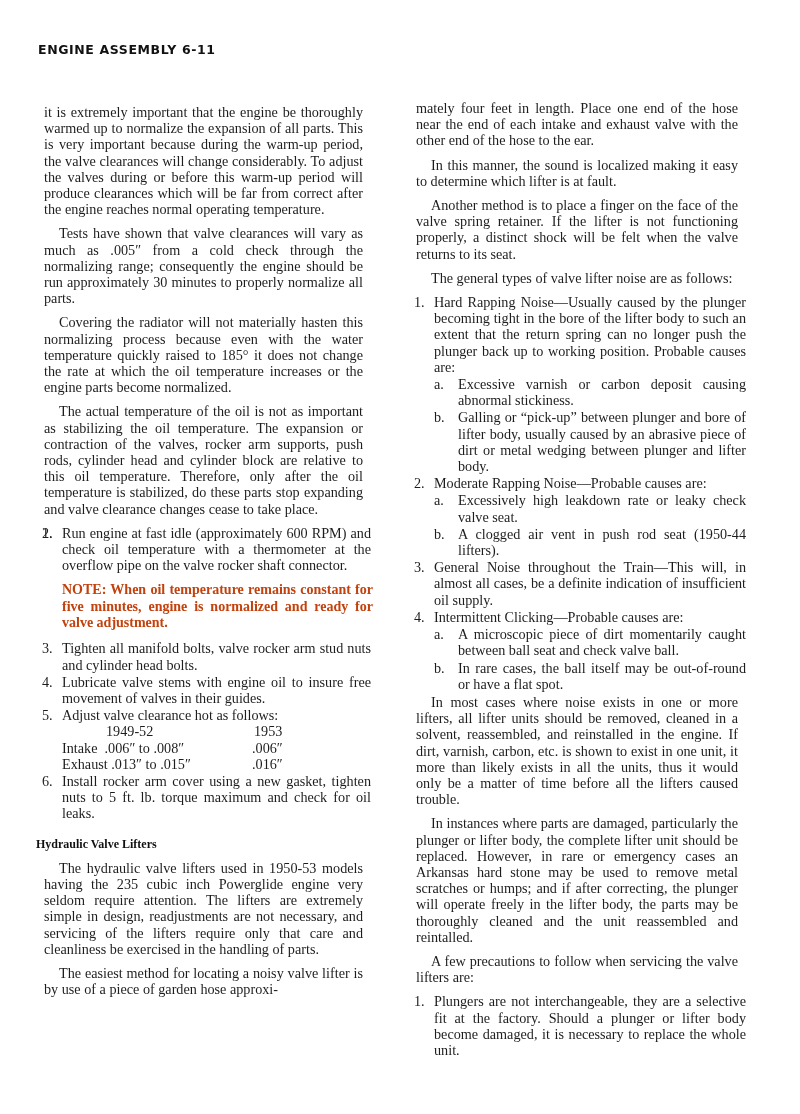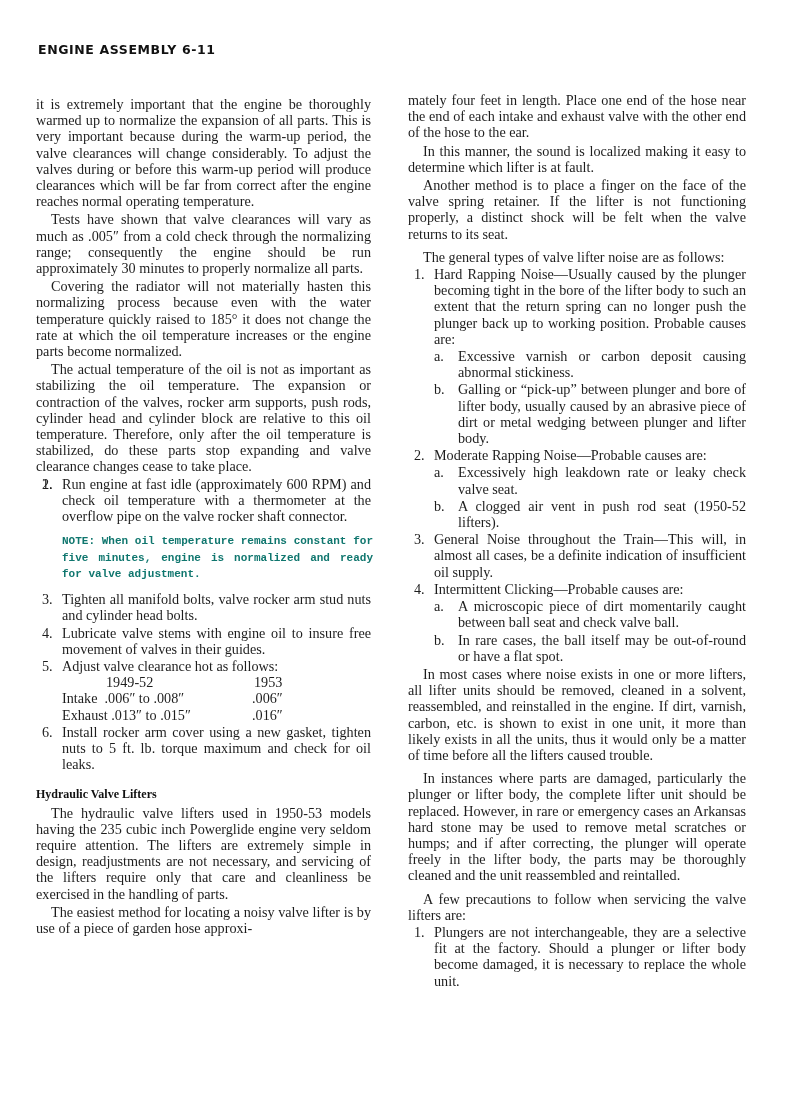--- a/index.html
+++ b/index.html
@@ -13,32 +13,32 @@
     font-family: "DejaVu Sans", "Liberation Sans", sans-serif;
     font-weight: bold; font-size: 12.5px; letter-spacing: 0.6px; color: #111;
   }
   .col {
     position: absolute; top: 96px;
     font-size: 14.2px; line-height: 16.2px;
     text-align: justify;
   }
   .col.left { left: 36px; width: 335px; }
   .col.right { left: 408px; width: 338px; top: 92px; }
-  p { margin: 0; }
+  p { margin: 8px; }
   p.indent { text-indent: 15px; }
   .gap { margin-top: 2px; }
   .gap2 { margin-top: 7px; }
   .item { position: relative; padding-left: 26px; margin-top: 1px; }
   .item .num { position: absolute; left: 6px; top: 0; }
   .sub { position: relative; padding-left: 24px; margin-top: 1px; }
   .sub .let { position: absolute; left: 0; top: 0; }
   .note {
-    font-family: Liberation Mono, monospace;
-    font-weight: bold; font-size: 11px; line-height: 16.3px;
-    margin: 9px 0 9px 26px; width: 311px; text-align: justify; color: #0f766e;
+    font-family: Liberation Serif, serif;
+    font-weight: bold; font-size: 14px; line-height: 16.3px;
+    margin: 9px 0 9px 26px; width: 311px; text-align: justify; color: #c2410c;
   }
   .table { margin-left: 0; }
   .table .row { display: flex; }
   .table .c1 { width: 190px; }
   .table .c2 { width: 80px; }
   .table .hdr .c1 { padding-left: 44px; width: 146px; }
   .table .hdr .c2 { padding-left: 2px; }
   .table .c2v { padding-left: 0px; }
   .heading {
     font-weight: bold; font-size: 12px; margin-top: 14px; margin-bottom: 2px; color: #111;
@@ -126,21 +126,21 @@
 
   <div class="item gap2">
     <span class="num">2.</span>
     <span>Moderate Rapping Noise—Probable causes are:</span>
     <div class="sub">
       <span class="let">a.</span>
       <span>Excessively high leakdown rate or leaky check valve seat.</span>
     </div>
     <div class="sub">
       <span class="let">b.</span>
-      <span>A clogged air vent in push rod seat (1950-52 lifters).</span>
+      <span>A clogged air vent in push rod seat (1950-44 lifters).</span>
     </div>
   </div>
 
   <div class="item gap2">
     <span class="num">3.</span>
     <span>General Noise throughout the Train—This will, in almost all cases, be a definite indication of insufficient oil supply.</span>
   </div>
 
   <div class="item gap2">
     <span class="num">4.</span>

